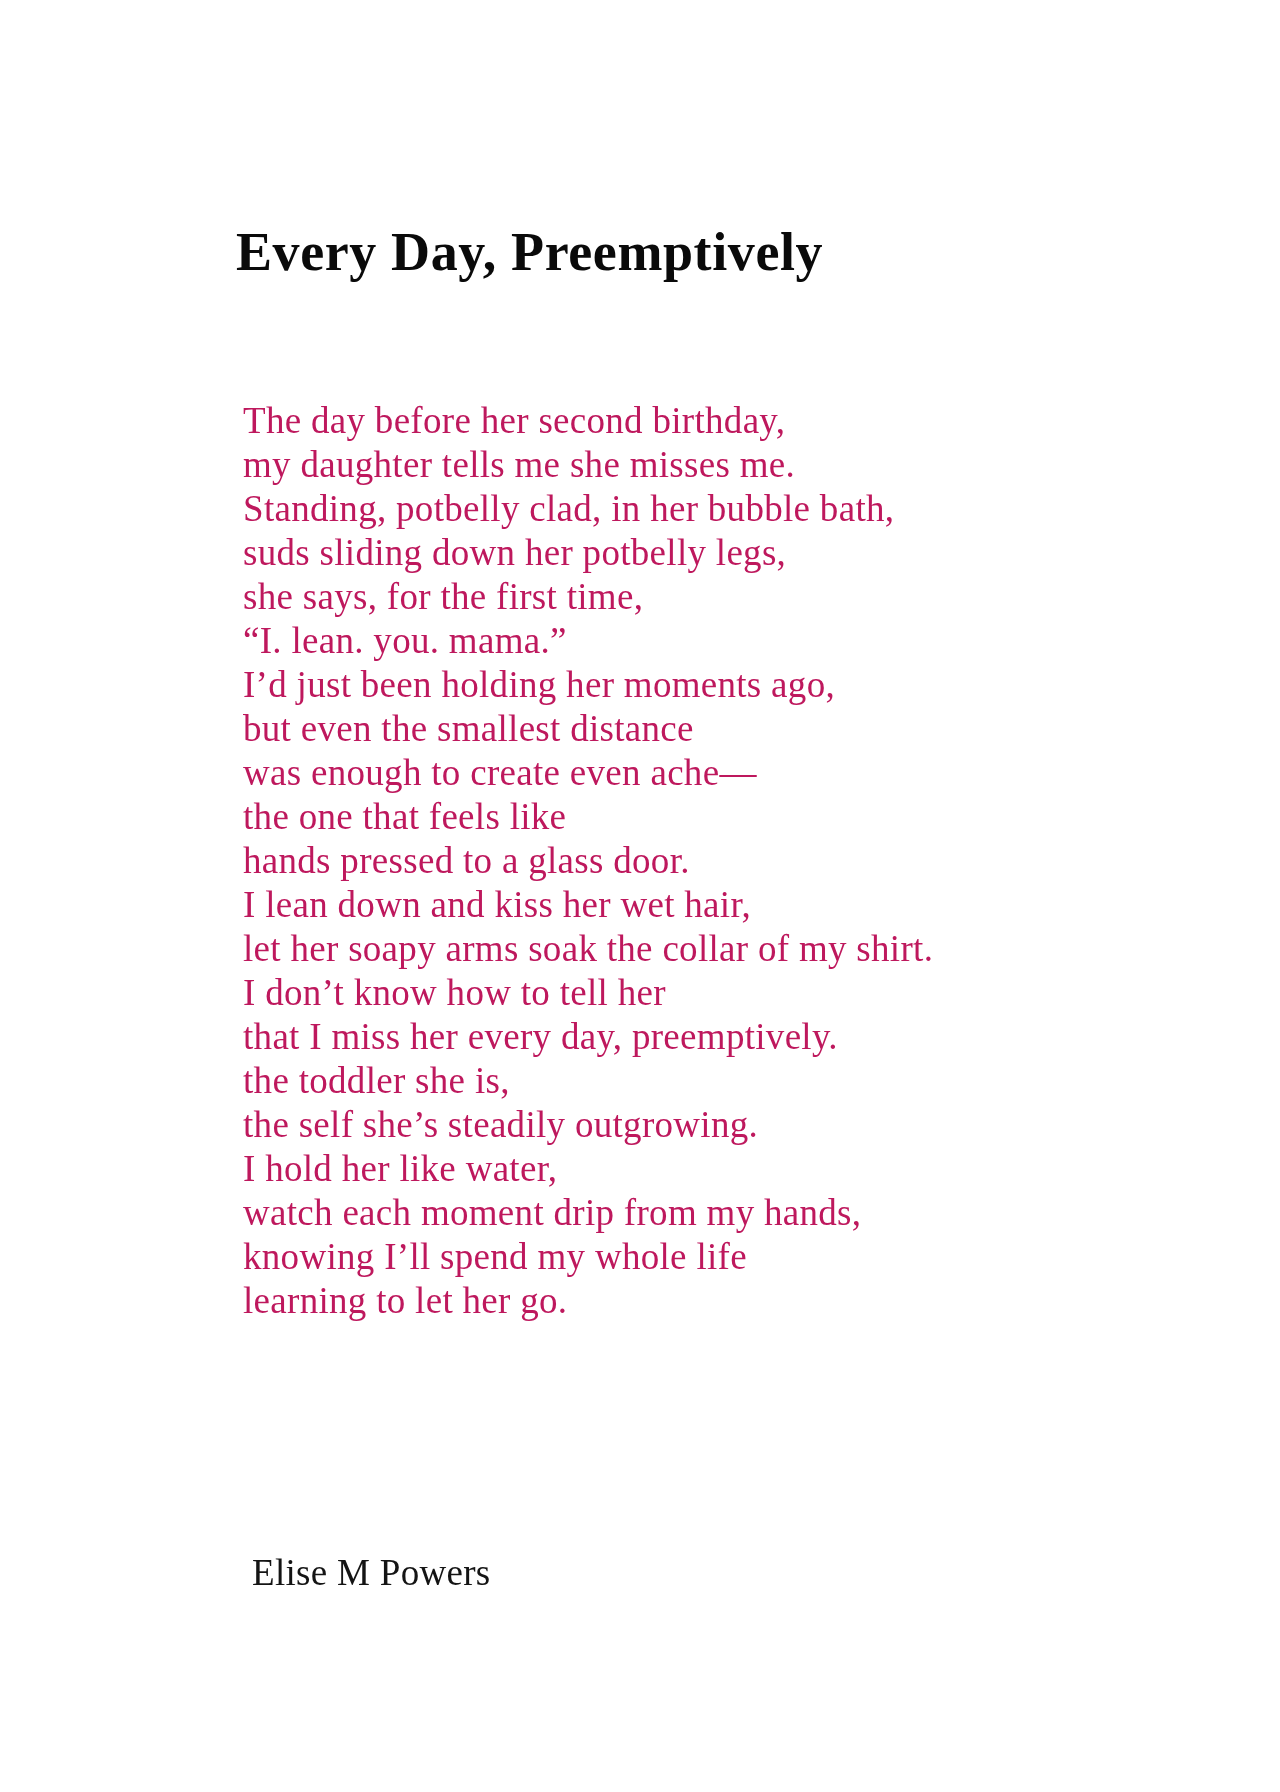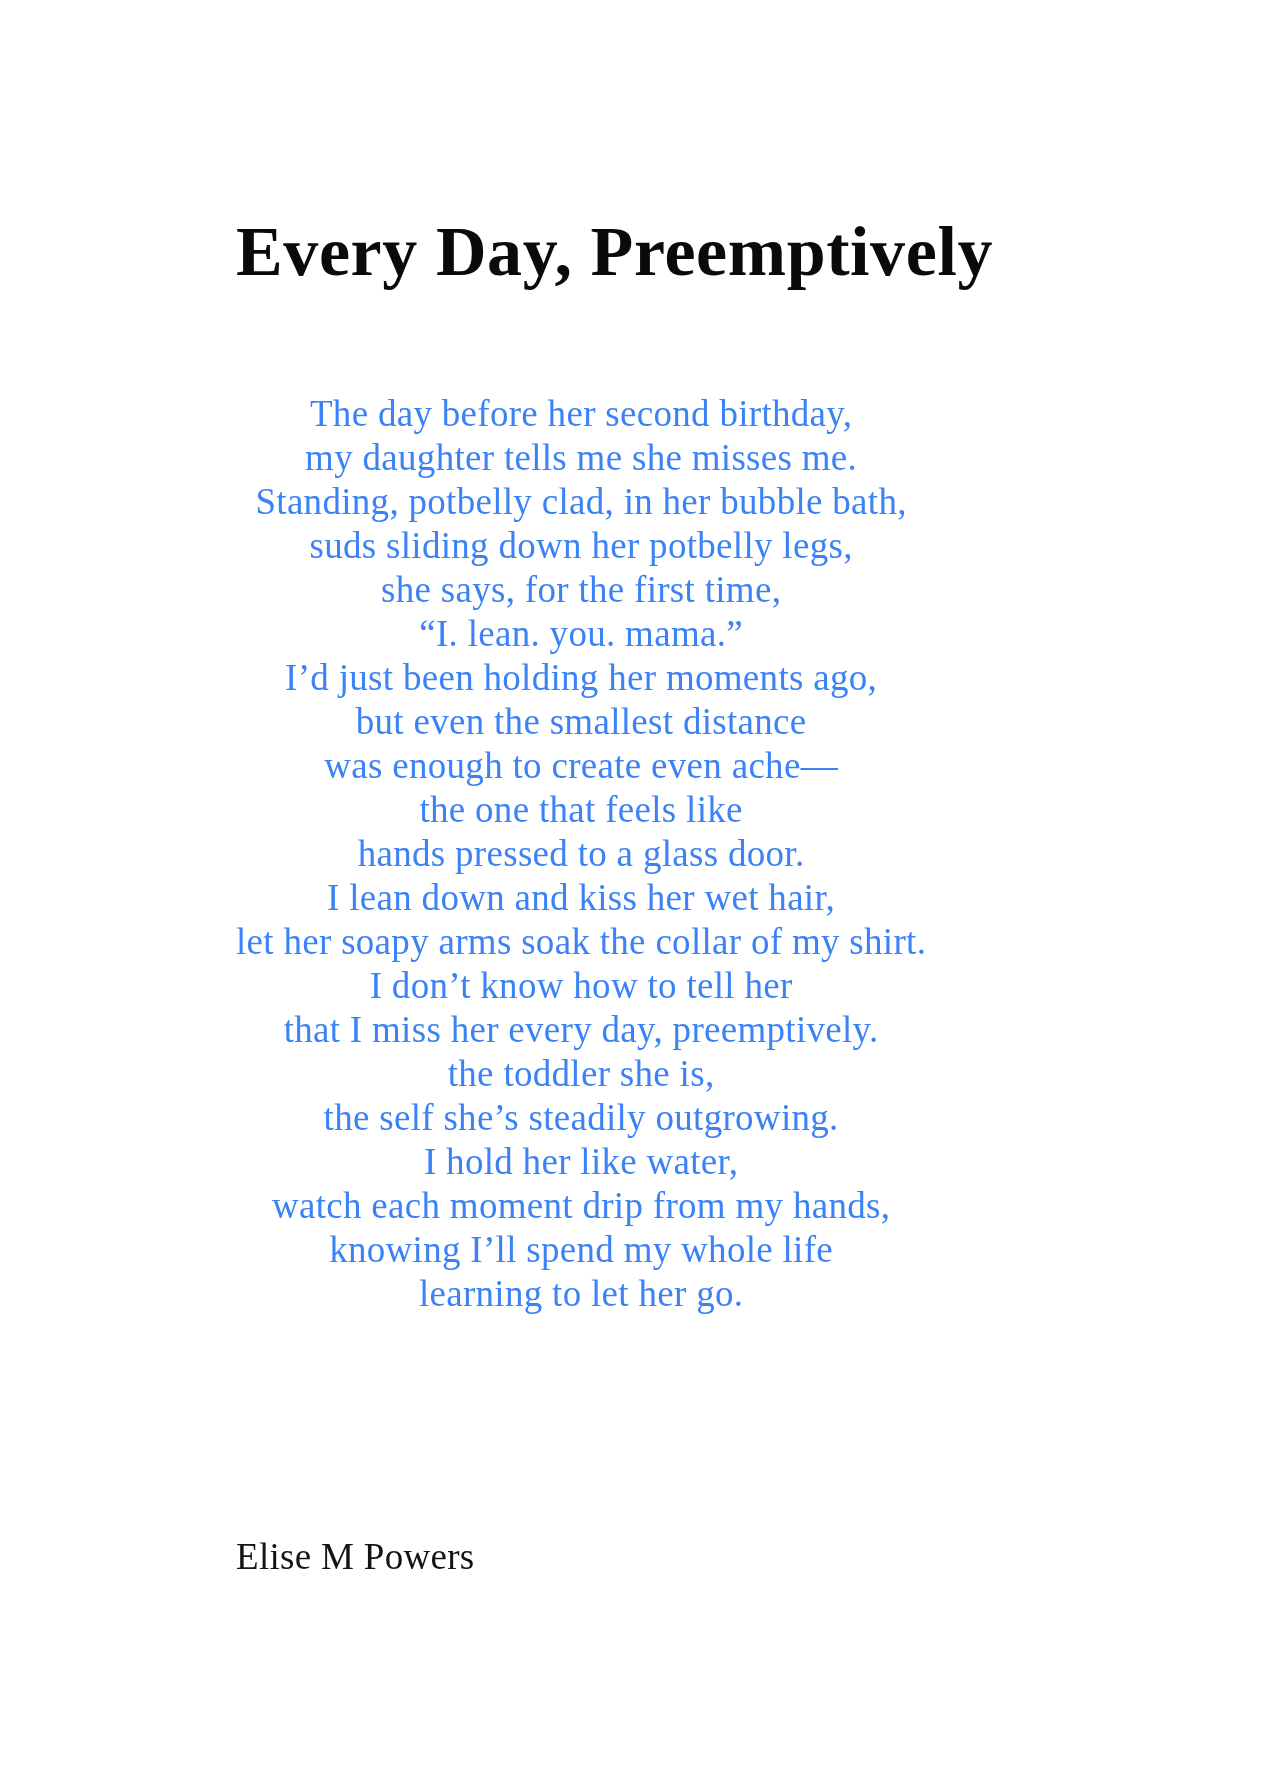--- a/index.html
+++ b/index.html
@@ -21,50 +21,49 @@
       height: 1792px;
       background: #ffffff;
     }
     .title {
       position: absolute;
       left: 236px;
       top: 214px;
       margin: 0;
       font-family: "Liberation Serif", "DejaVu Serif", serif;
       font-weight: bold;
-      font-size: 70px;
+      font-size: 54px;
       line-height: 76px;
       letter-spacing: 0.6px;
       color: #0a0a0a;
       white-space: nowrap;
     }
     .poem {
       position: absolute;
       left: 236px;
       top: 392px;
-      margin: 0;
+      margin: 7px;
       padding: 0;
       list-style: none;
       font-family: "Liberation Serif", "DejaVu Serif", serif;
       font-size: 37px;
       line-height: 44px;
       letter-spacing: 0.3px;
-      color: #3b82f6;
-      text-align: center;
+      color: #be185d;
     }
     .poem-line {
       display: block;
       height: 44px;
       white-space: nowrap;
     }
     .author {
       position: absolute;
       left: 236px;
       top: 1535px;
-      margin: 0;
+      margin: 16px;
       font-family: "Liberation Serif", "DejaVu Serif", serif;
       font-size: 37px;
       line-height: 44px;
       letter-spacing: 0.3px;
       color: #141414;
       white-space: nowrap;
     }
   </style>
 </head>
 <body>

